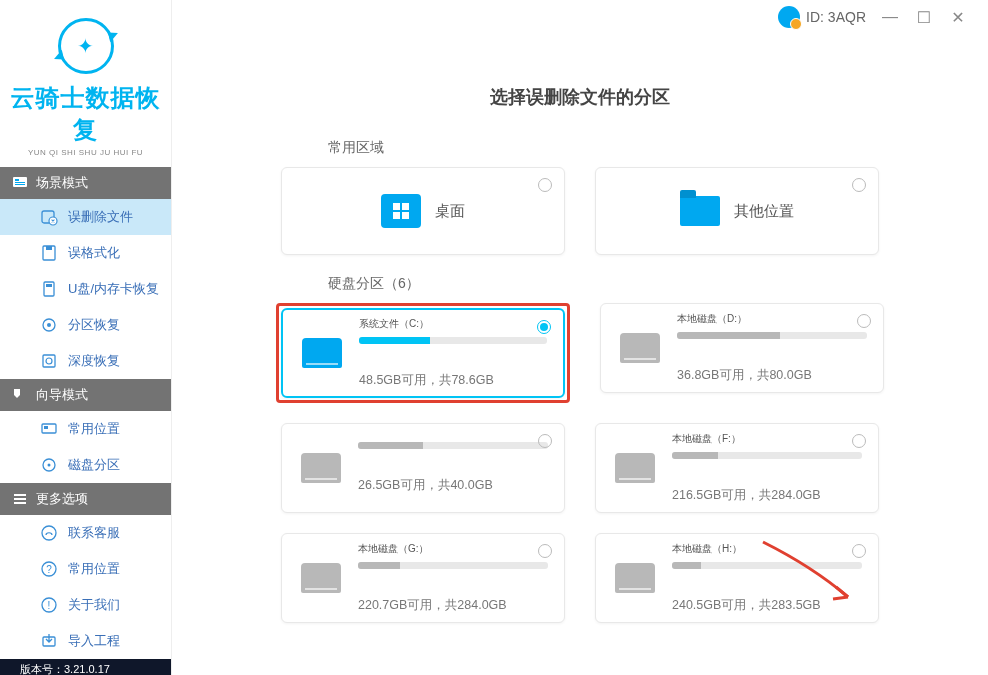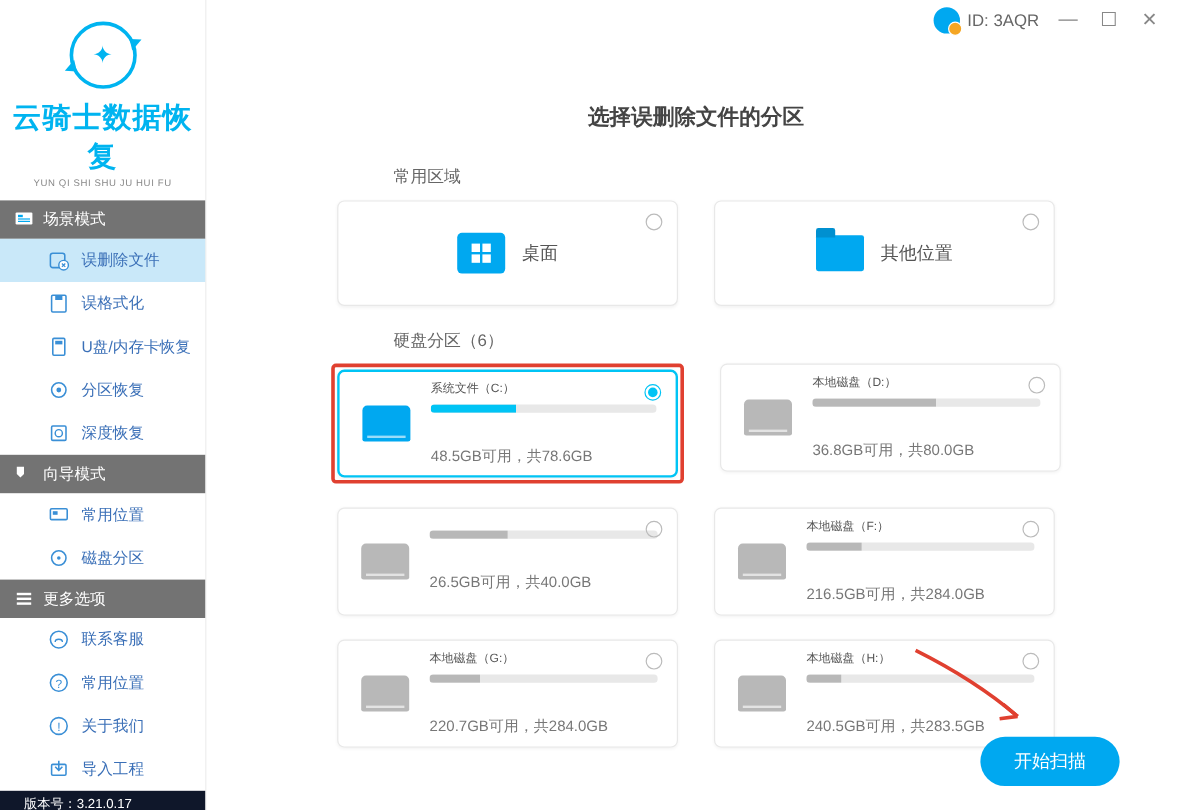--- a/index.html
+++ b/index.html
@@ -335,20 +335,19 @@
         <div class="card-body">
           <div class="card-title-line">本地磁盘（H:）</div>
           <div class="progress">
               <div class="progress-fill gray" style="width:15%"></div>
             </div>
           <div class="card-sub">240.5GB可用，共283.5GB</div>
         </div>
       </div>
     </div>
 
-    <button class="scan-btn">开始扫描</button>
 
     <svg class="red-arrow" width="110" height="80" viewBox="0 0 110 80">
       <path d="M5 5 Q 55 30 90 60" stroke="#e04030" stroke-width="3" fill="none"></path>
       <path d="M90 60 L78 50 M90 60 L75 62" stroke="#e04030" stroke-width="3" fill="none"></path>
     </svg>
   </div>
 </div>
 
 </body></html>

